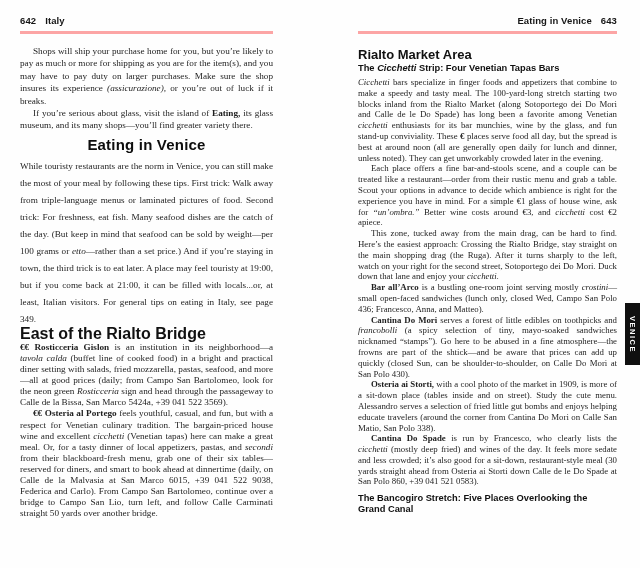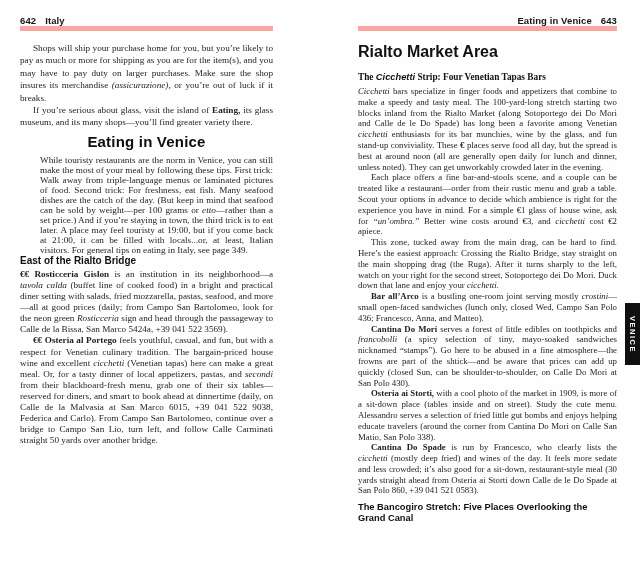--- a/index.html
+++ b/index.html
@@ -13,94 +13,94 @@
     overflow: hidden;
   }
   .page { position: absolute; top: 15px; }
   .page-left  { left: 20px;  width: 253px; }
   .page-right { left: 358px; width: 259px; }
 
   .running-head {
     display: flex; align-items: flex-start;
     font-family: "Liberation Sans", sans-serif;
     font-weight: 700; font-size: 9.5px; color: #161616;
-    border-bottom: 5px solid #fca5a5;
-    margin-bottom: 11px;
+    border-bottom: 3px solid #fca5a5;
+    padding-bottom: 5px; margin-bottom: 11px;
     letter-spacing: 0.1px;
   }
   .running-head.right { justify-content: flex-end; margin-bottom: 0; }
   .head-gap { display: inline-block; width: 9px; }
 
   .body {
     margin: 0; text-align: justify;
     font-size: 9.2px; color: #1e1e1e;
   }
   .lh1 { line-height: 12.4px; }
-  .lh2 { line-height: 10px; margin-left: 20px; }
+  .lh2 { line-height: 17px; }
   .lh3 { line-height: 11.1px; }
   .indent { text-indent: 13px; }
   .page-right .body { font-size: 8.8px; }
   .rlh { line-height: 10.8px; }
 
   .chapter-heading {
     font-family: "Liberation Sans", sans-serif;
     font-size: 15px; font-weight: 700; color: #0d0d0d;
     text-align: center; letter-spacing: 0.2px;
     margin: 4px 0 5px; line-height: 17px;
   }
   .subhead-caps {
     font-family: "Liberation Sans", sans-serif;
     font-size: 10.3px; font-weight: 700; color: #111;
     letter-spacing: 0.3px; margin: 1px 0 0; line-height: 12px;
   }
   .subhead {
     font-family: "Liberation Sans", sans-serif;
-    font-size: 10px; font-weight: 700; color: #111;
+    font-size: 16px; font-weight: 700; color: #111;
     margin: 0 0 2px; line-height: 12px;
   }
   .area-heading {
     font-family: "Liberation Sans", sans-serif;
-    font-size: 16px; font-weight: 700; color: #111;
-    margin: 14px 0 13px; line-height: 14px;
+    font-size: 13px; font-weight: 700; color: #111;
+    margin: 14px 0 1px; line-height: 14px;
   }
   .strip-subhead {
     font-family: "Liberation Sans", sans-serif;
     font-size: 9.3px; font-weight: 700; color: #111;
     margin: 0 0 3px; line-height: 11px;
   }
   .bancogiro { margin-top: 6px; margin-bottom: 0; max-width: 250px; }
 
   .venice-tab {
     position: absolute; right: 0; top: 303px;
     width: 15px; height: 62px;
     background: #101010; color: #ffffff;
     display: flex; align-items: center; justify-content: center;
     writing-mode: vertical-rl; text-orientation: mixed;
     font-family: "Liberation Sans", sans-serif;
     font-weight: 700; font-size: 7.5px; letter-spacing: 1.5px;
   }
 
   .seg-n { font-weight: normal; font-style: normal; }
-  .seg-b { font-weight: bold; font-family: Liberation Serif, serif; }
+  .seg-b { font-weight: bold; }
   .seg-i { font-style: italic; }
   .seg-bi { font-weight: bold; font-style: italic; }
 </style>
 </head>
 <body>
 
 <div class="spread">
 
   <section class="page page-left">
     <header class="running-head">
       <span>642</span>
       <span class="head-gap"></span>
       <span>Italy</span>
     </header>
 
-    <p class="body lh1 indent"><span class="seg-n">Shops will ship your purchase home for you, but you’re likely to pay as much or more for shipping as you are for the item(s), and you may have to pay duty on larger purchases. Make sure the shop insures its merchandise </span><span class="seg-i">(assicurazione),</span><span class="seg-n"> or you’re out of luck if it breaks.</span></p>
+    <p class="body lh1 indent"><span class="seg-n">Shops will ship your purchase home for you, but you’re likely to pay as much or more for shipping as you are for the item(s), and you may have to pay duty on larger purchases. Make sure the shop insures its experience </span><span class="seg-i">(assicurazione),</span><span class="seg-n"> or you’re out of luck if it breaks.</span></p>
     <p class="body lh1 indent"><span class="seg-n">If you’re serious about glass, visit the island of </span><span class="seg-b">Eating,</span><span class="seg-n"> its glass museum, and its many shops—you’ll find greater variety there.</span></p>
 
     <h1 class="chapter-heading">Eating in Venice</h1>
 
     <p class="body lh2"><span class="seg-n">While touristy restaurants are the norm in Venice, you can still make the most of your meal by following these tips. First trick: Walk away from triple-language menus or laminated pictures of food. Second trick: For freshness, eat fish. Many seafood dishes are the catch of the day. (But keep in mind that seafood can be sold by weight—per 100 grams or </span><span class="seg-i">etto</span><span class="seg-n">—rather than a set price.) And if you’re staying in town, the third trick is to eat later. A place may feel touristy at 19:00, but if you come back at 21:00, it can be filled with locals...or, at least, Italian visitors. For general tips on eating in Italy, see page 349.</span></p>
 
     <h3 class="subhead">East of the Rialto Bridge</h3>
 
     <p class="body lh3"><span class="seg-b">€€ Rosticceria Gislon</span><span class="seg-n"> is an institution in its neighborhood—a </span><span class="seg-i">tavola calda</span><span class="seg-n"> (buffet line of cooked food) in a bright and practical diner setting with salads, fried mozzarella, pastas, seafood, and more—all at good prices (daily; from Campo San Bartolomeo, look for the neon green </span><span class="seg-i">Rosticceria</span><span class="seg-n"> sign and head through the passageway to Calle de la Bissa, San Marco 5424a, +39 041 522 3569).</span></p>
     <p class="body lh3 indent"><span class="seg-b">€€ Osteria al Portego</span><span class="seg-n"> feels youthful, casual, and fun, but with a respect for Venetian culinary tradition. The bargain-priced house wine and excellent </span><span class="seg-i">cicchetti</span><span class="seg-n"> (Venetian tapas) here can make a great meal. Or, for a tasty dinner of local appetizers, pastas, and </span><span class="seg-i">secondi</span><span class="seg-n"> from their blackboard-fresh menu, grab one of their six tables—reserved for diners, and smart to book ahead at dinnertime (daily, on Calle de la Malvasia at San Marco 6015, +39 041 522 9038, Federica and Carlo). From Campo San Bartolomeo, continue over a bridge to Campo San Lio, turn left, and follow Calle Carminati straight 50 yards over another bridge.</span></p>

